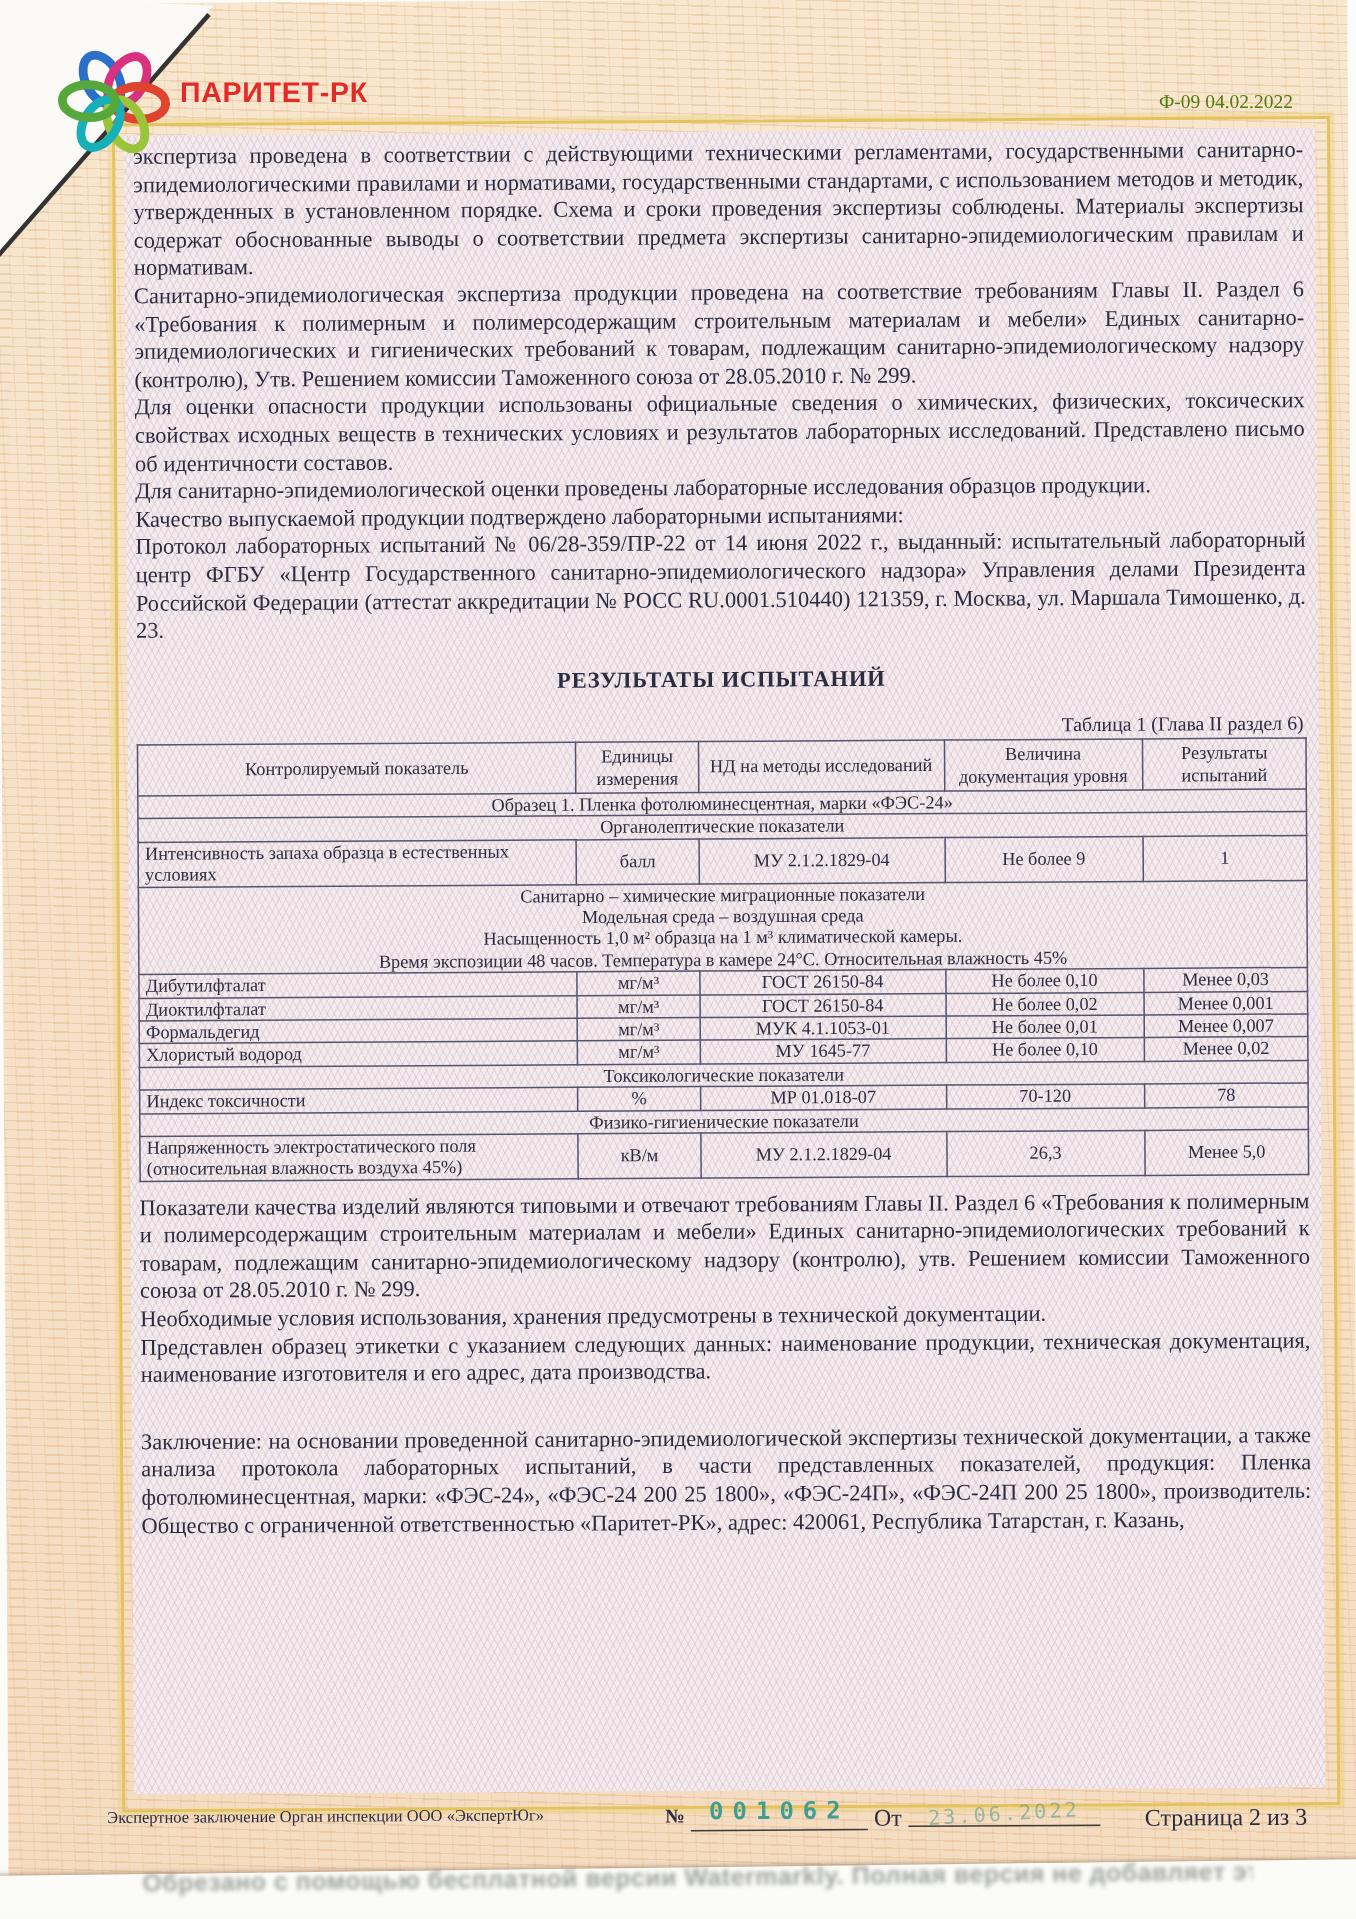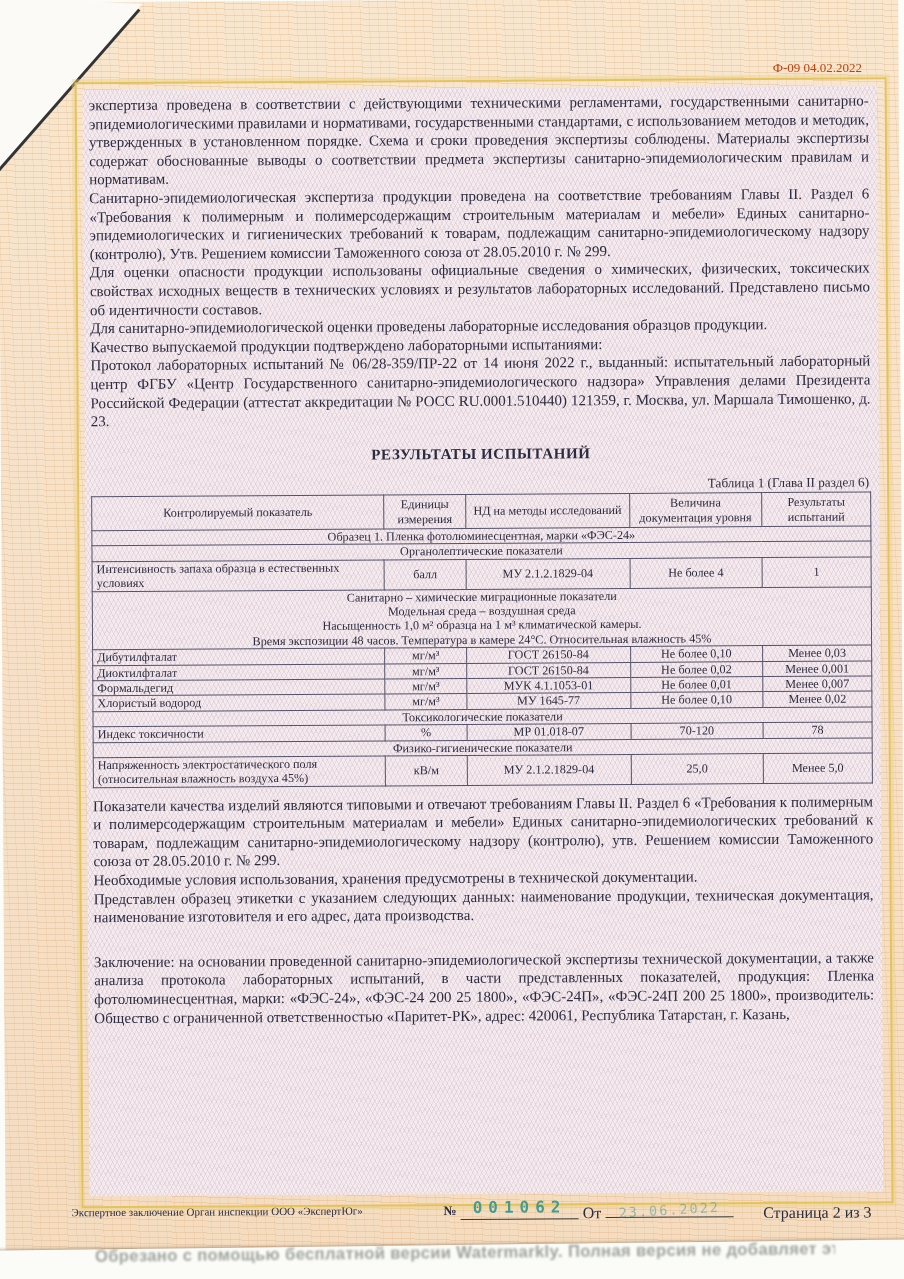--- a/index.html
+++ b/index.html
@@ -23,21 +23,21 @@
   
   .corner-wedge{position:absolute;left:-6px;top:-6px;width:160px;height:185px;
         clip-path:polygon(0 0,150px 8px,0 180px);background:#fbfaf6;}
   .corner-line{position:absolute;left:-2px;top:168px;width:216px;height:3px;background:#333;
         transform:rotate(-48.5deg);transform-origin:left center;}
   
   .logo{position:absolute;left:34px;top:20px;width:250px;height:95px;display:flex;align-items:center;}
   .logo svg{width:84px;height:84px;flex:none;}
   .logo-label{font-family:"Liberation Sans",sans-serif;font-weight:bold;font-size:19px;
         color:#e22a28;letter-spacing:.5px;margin:-10px 0 0 2px;}
-  .form-code{position:absolute;right:42px;top:60px;font-size:13px;color:#c2410c;}
+  .form-code{position:absolute;right:42px;top:60px;font-size:13px;color:#4d7c0f;}
   
   .doc-text p{margin:0;font-size:15px;line-height:1.24;text-align:justify;}
   .results-heading{margin:16px 0 14px 0 !important;text-align:center !important;
         font-weight:bold;letter-spacing:.6px;font-size:15.5px;}
   .tbl-caption{text-align:right;font-size:13.2px;margin:0 2px 1px 0;}
   table{width:100%;border-collapse:collapse;font-size:12.2px;color:#2c2c40;table-layout:fixed;}
   td{border:1px solid #53536b;padding:0 4px;line-height:1.18;vertical-align:middle;}
   td.hd{text-align:center;padding:2px 3px;}
   td.c{text-align:center;}
   td.span{text-align:center;}
@@ -104,21 +104,21 @@
           <tr>
             <td class="span" colspan="5">Образец 1. Пленка фотолюминесцентная, марки «ФЭС-24»</td>
           </tr>
           <tr>
             <td class="span" colspan="5">Органолептические показатели</td>
           </tr>
           <tr>
             <td>Интенсивность запаха образца в естественных условиях</td>
             <td class="c">балл</td>
             <td class="c">МУ 2.1.2.1829-04</td>
-            <td class="c">Не более 4</td>
+            <td class="c">Не более 9</td>
             <td class="c">1</td>
           </tr>
           <tr>
             <td colspan="5">
               <div class="cond-line">Санитарно – химические миграционные показатели</div>
               <div class="cond-line">Модельная среда – воздушная среда</div>
               <div class="cond-line">Насыщенность 1,0 м² образца на 1 м³ климатической камеры.</div>
               <div class="cond-line">Время экспозиции 48 часов. Температура в камере 24°С. Относительная влажность 45%</div>
             </td>
           </tr>
@@ -160,21 +160,21 @@
             <td class="c">70-120</td>
             <td class="c">78</td>
           </tr>
           <tr>
             <td class="span" colspan="5">Физико-гигиенические показатели</td>
           </tr>
           <tr>
             <td>Напряженность электростатического поля (относительная влажность воздуха 45%)</td>
             <td class="c">кВ/м</td>
             <td class="c">МУ 2.1.2.1829-04</td>
-            <td class="c">25,0</td>
+            <td class="c">26,3</td>
             <td class="c">Менее 5,0</td>
           </tr>
         </tbody>
       </table>
 
       <p class="post">Показатели качества изделий являются типовыми и отвечают требованиям Главы II. Раздел 6 «Требования к полимерным и полимерсодержащим строительным материалам и мебели» Единых санитарно-эпидемиологических требований к товарам, подлежащим санитарно-эпидемиологическому надзору (контролю), утв. Решением комиссии Таможенного союза от 28.05.2010 г. № 299.</p>
       <p>Необходимые условия использования, хранения предусмотрены в технической документации.</p>
       <p>Представлен образец этикетки с указанием следующих данных: наименование продукции, техническая документация, наименование изготовителя и его адрес, дата производства.</p>
 
       <div class="gap"></div>
@@ -185,18 +185,31 @@
     <div class="footer">
       <div class="footer-org">Экспертное заключение Орган инспекции ООО «ЭкспертЮг»</div>
       <div class="num-label">№</div>
       <div class="stamp-line"><span class="stamp-number">001062</span></div>
       <div class="date-label">От</div>
       <div class="stamp-line date"><span class="stamp-date">23.06.2022</span></div>
       <div class="page-indicator">Страница 2 из 3</div>
     </div>
   </div>
 
+  <div class="logo">
+    <svg viewBox="0 0 100 100">
+      <g fill="none" stroke-width="7" stroke-linecap="round">
+        <ellipse cx="50" cy="30" rx="13" ry="21" stroke="#2a6fc9" transform="rotate(-28 50 50)"></ellipse>
+        <ellipse cx="50" cy="30" rx="13" ry="21" stroke="#d8317e" transform="rotate(32 50 50)"></ellipse>
+        <ellipse cx="50" cy="30" rx="13" ry="21" stroke="#e0442e" transform="rotate(92 50 50)"></ellipse>
+        <ellipse cx="50" cy="30" rx="13" ry="21" stroke="#9ac43a" transform="rotate(152 50 50)"></ellipse>
+        <ellipse cx="50" cy="30" rx="13" ry="21" stroke="#18b0b8" transform="rotate(212 50 50)"></ellipse>
+        <ellipse cx="50" cy="30" rx="13" ry="21" stroke="#57a83c" transform="rotate(272 50 50)"></ellipse>
+      </g>
+    </svg>
+    <span class="logo-label">ПАРИТЕТ-РК</span>
+  </div>
 
   <div class="form-code">Ф-09 04.02.2022</div>
 
   <div class="bottom-band"></div>
   <div class="watermark">Обрезано с помощью бесплатной версии Watermarkly. Полная версия не добавляет этот водяной знак</div>
 </div>
 
 </body></html>

